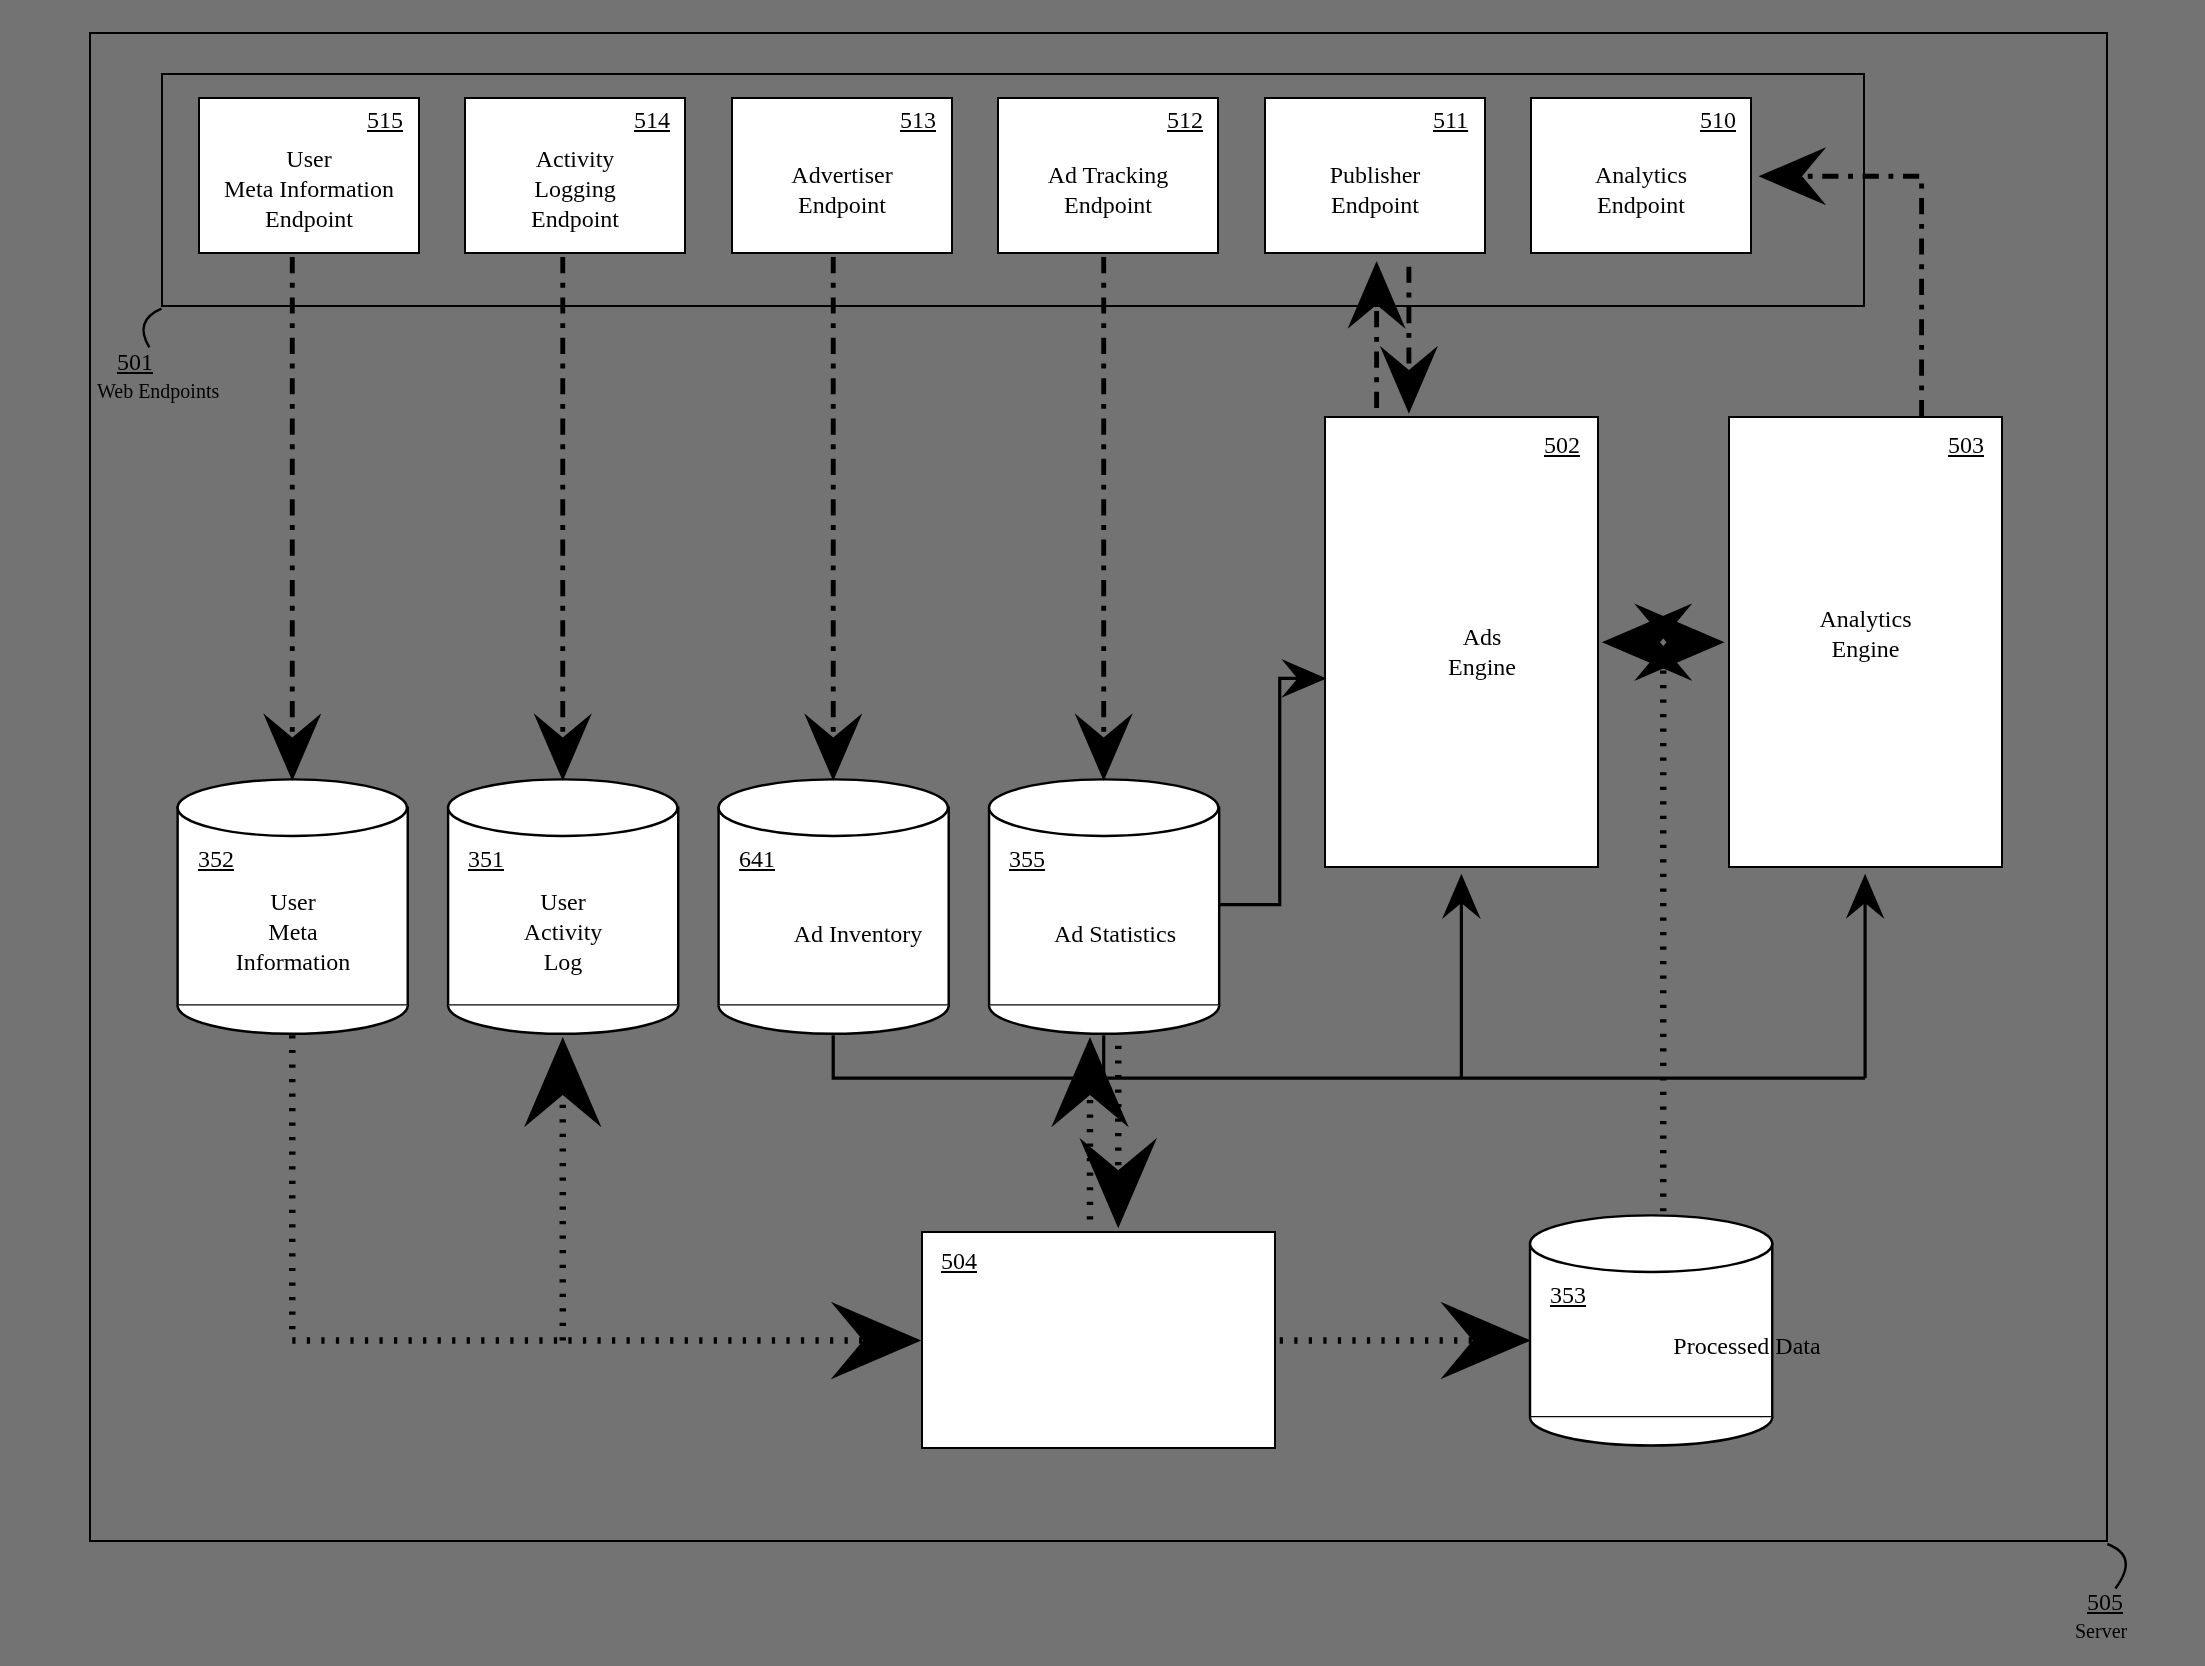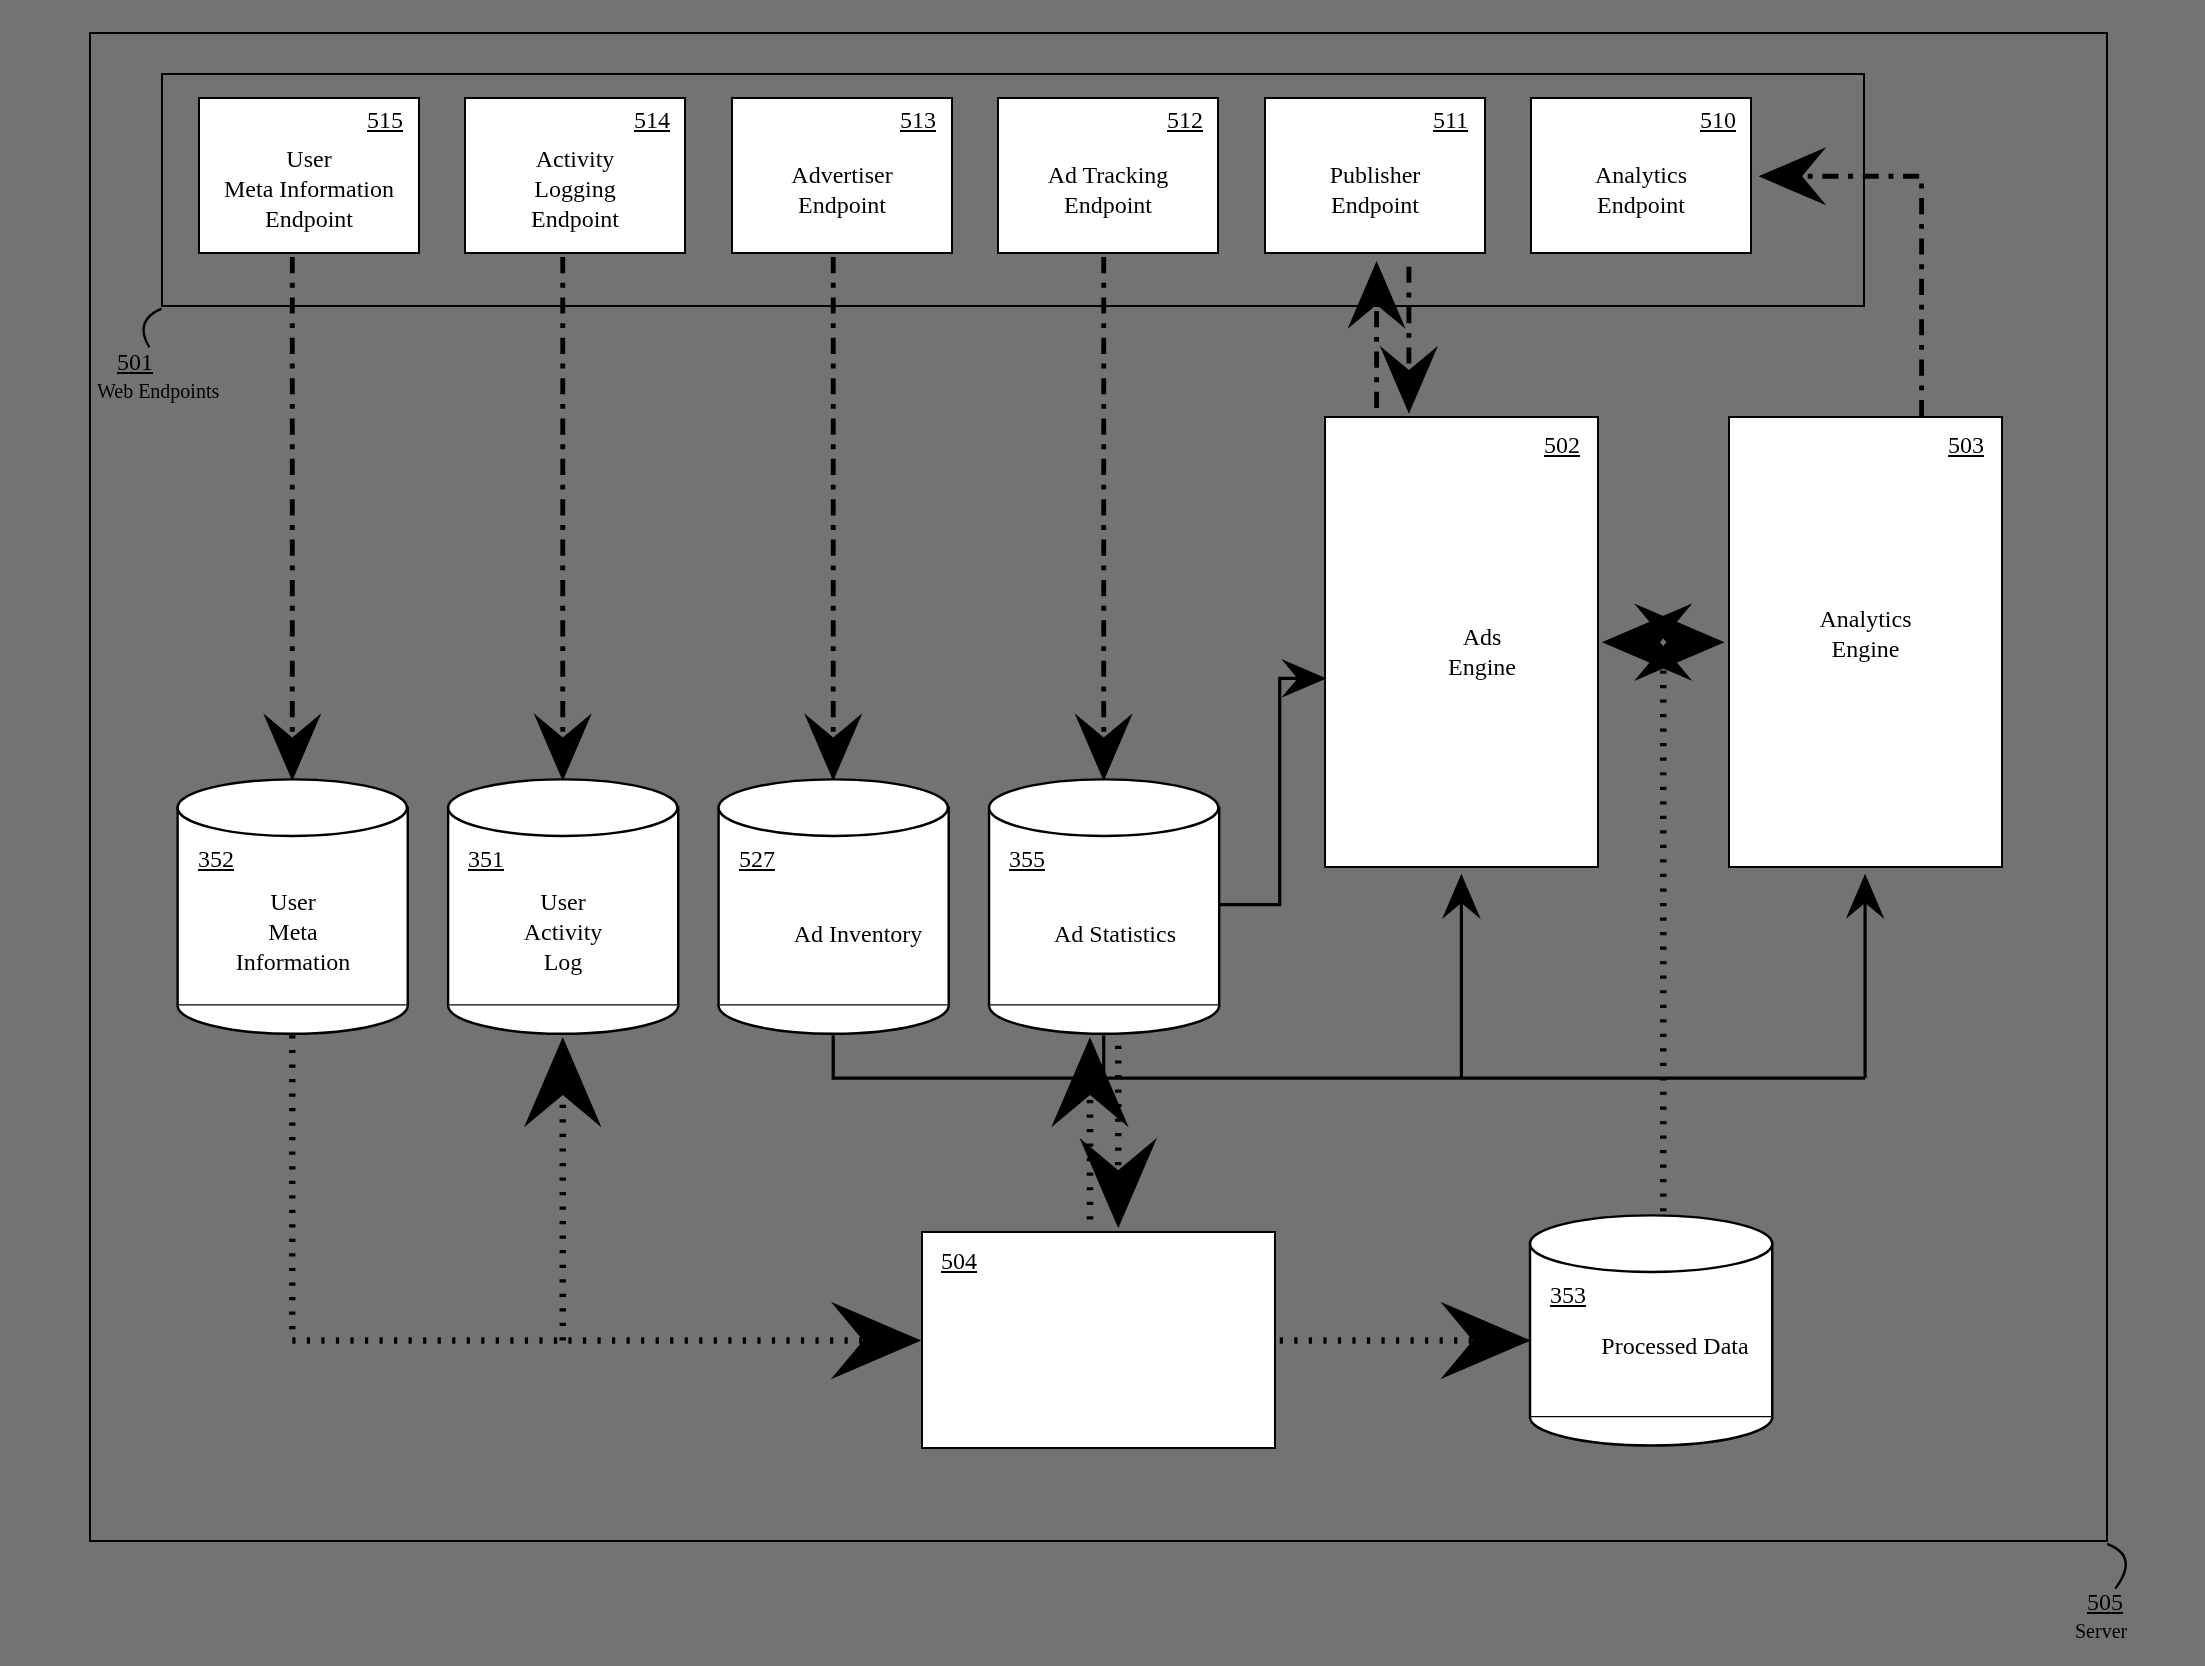--- a/index.html
+++ b/index.html
@@ -88,28 +88,28 @@
       <path d="M1895 1755 A150 35 0 0 0 2195 1755" fill="#fff" stroke="#000" stroke-width="3"></path>
     </g>
   </svg>
 
   <div class="ref" style="left:198px;top:846px">352</div>
   <div class="txt" style="left:178px;top:887px;width:230px">User<br>Meta<br>Information</div>
 
   <div class="ref" style="left:468px;top:846px">351</div>
   <div class="txt" style="left:448px;top:887px;width:230px">User<br>Activity<br>Log</div>
 
-  <div class="ref" style="left:739px;top:846px">527</div>
+  <div class="ref" style="left:739px;top:846px">641</div>
   <div class="txt" style="left:719px;top:919px;width:278px">Ad Inventory</div>
 
   <div class="ref" style="left:1009px;top:846px">355</div>
   <div class="txt" style="left:989px;top:919px;width:252px">Ad Statistics</div>
 
   <div class="ref" style="left:1550px;top:1282px">353</div>
-  <div class="txt" style="left:1530px;top:1331px;width:290px">Processed Data</div>
+  <div class="txt" style="left:1602px;top:1331px;width:290px">Processed Data</div>
 
   <svg width="2205" height="1667" style="left:0;top:0" viewBox="0 0 2731 2064">
     <defs>
       <marker id="ah" markerWidth="16" markerHeight="16" refX="12" refY="6" orient="auto">
         <path d="M0,0 L14,6 L0,12 L5,6 Z" fill="#000"></path>
       </marker>
     </defs>
 
     <line x1="362" y1="318" x2="362" y2="955" stroke="#000" stroke-width="6" stroke-dasharray="20 12 6 12" marker-end="url(#ah)"></line>
     <line x1="697" y1="318" x2="697" y2="955" stroke="#000" stroke-width="6" stroke-dasharray="20 12 6 12" marker-end="url(#ah)"></line>

